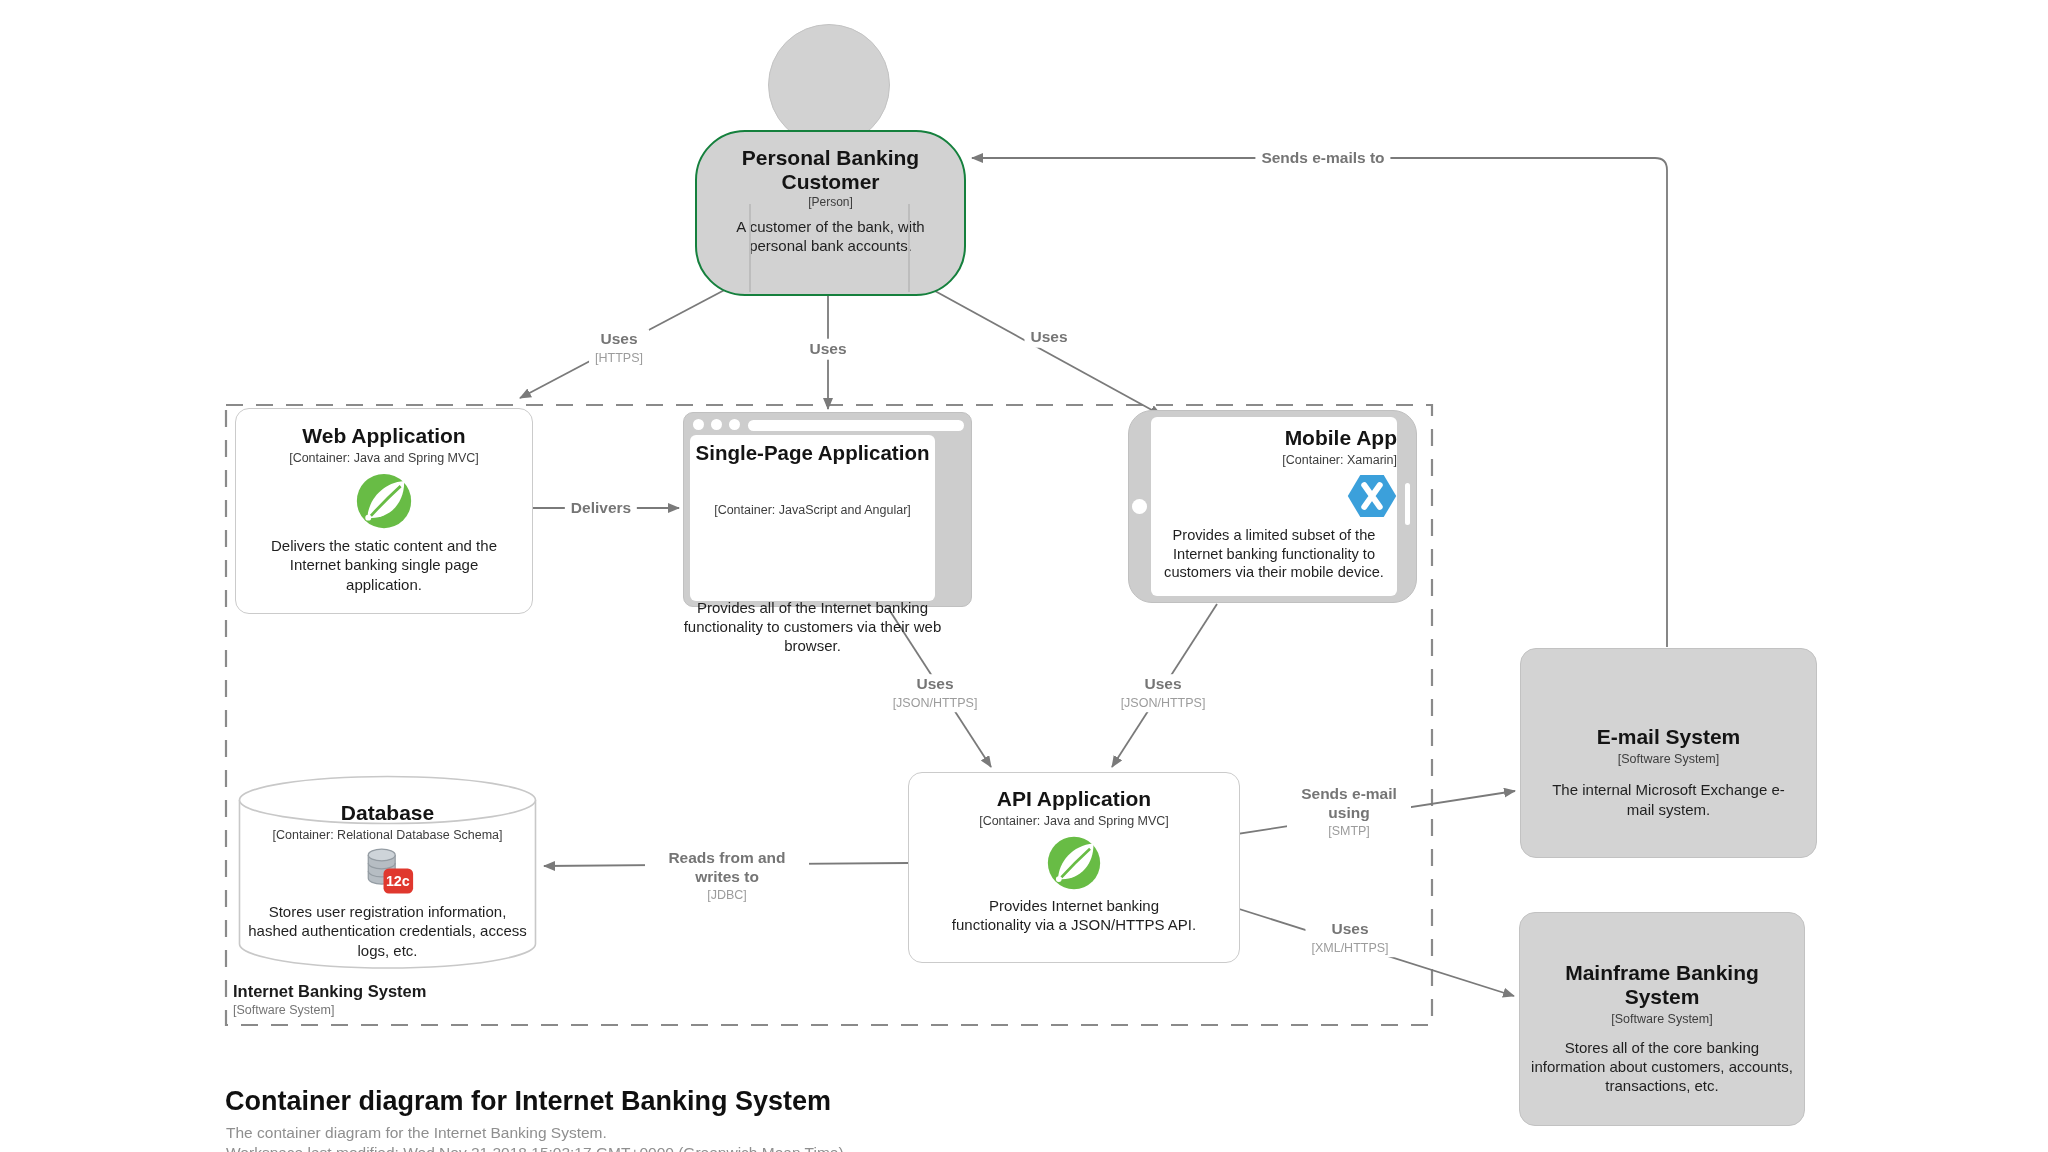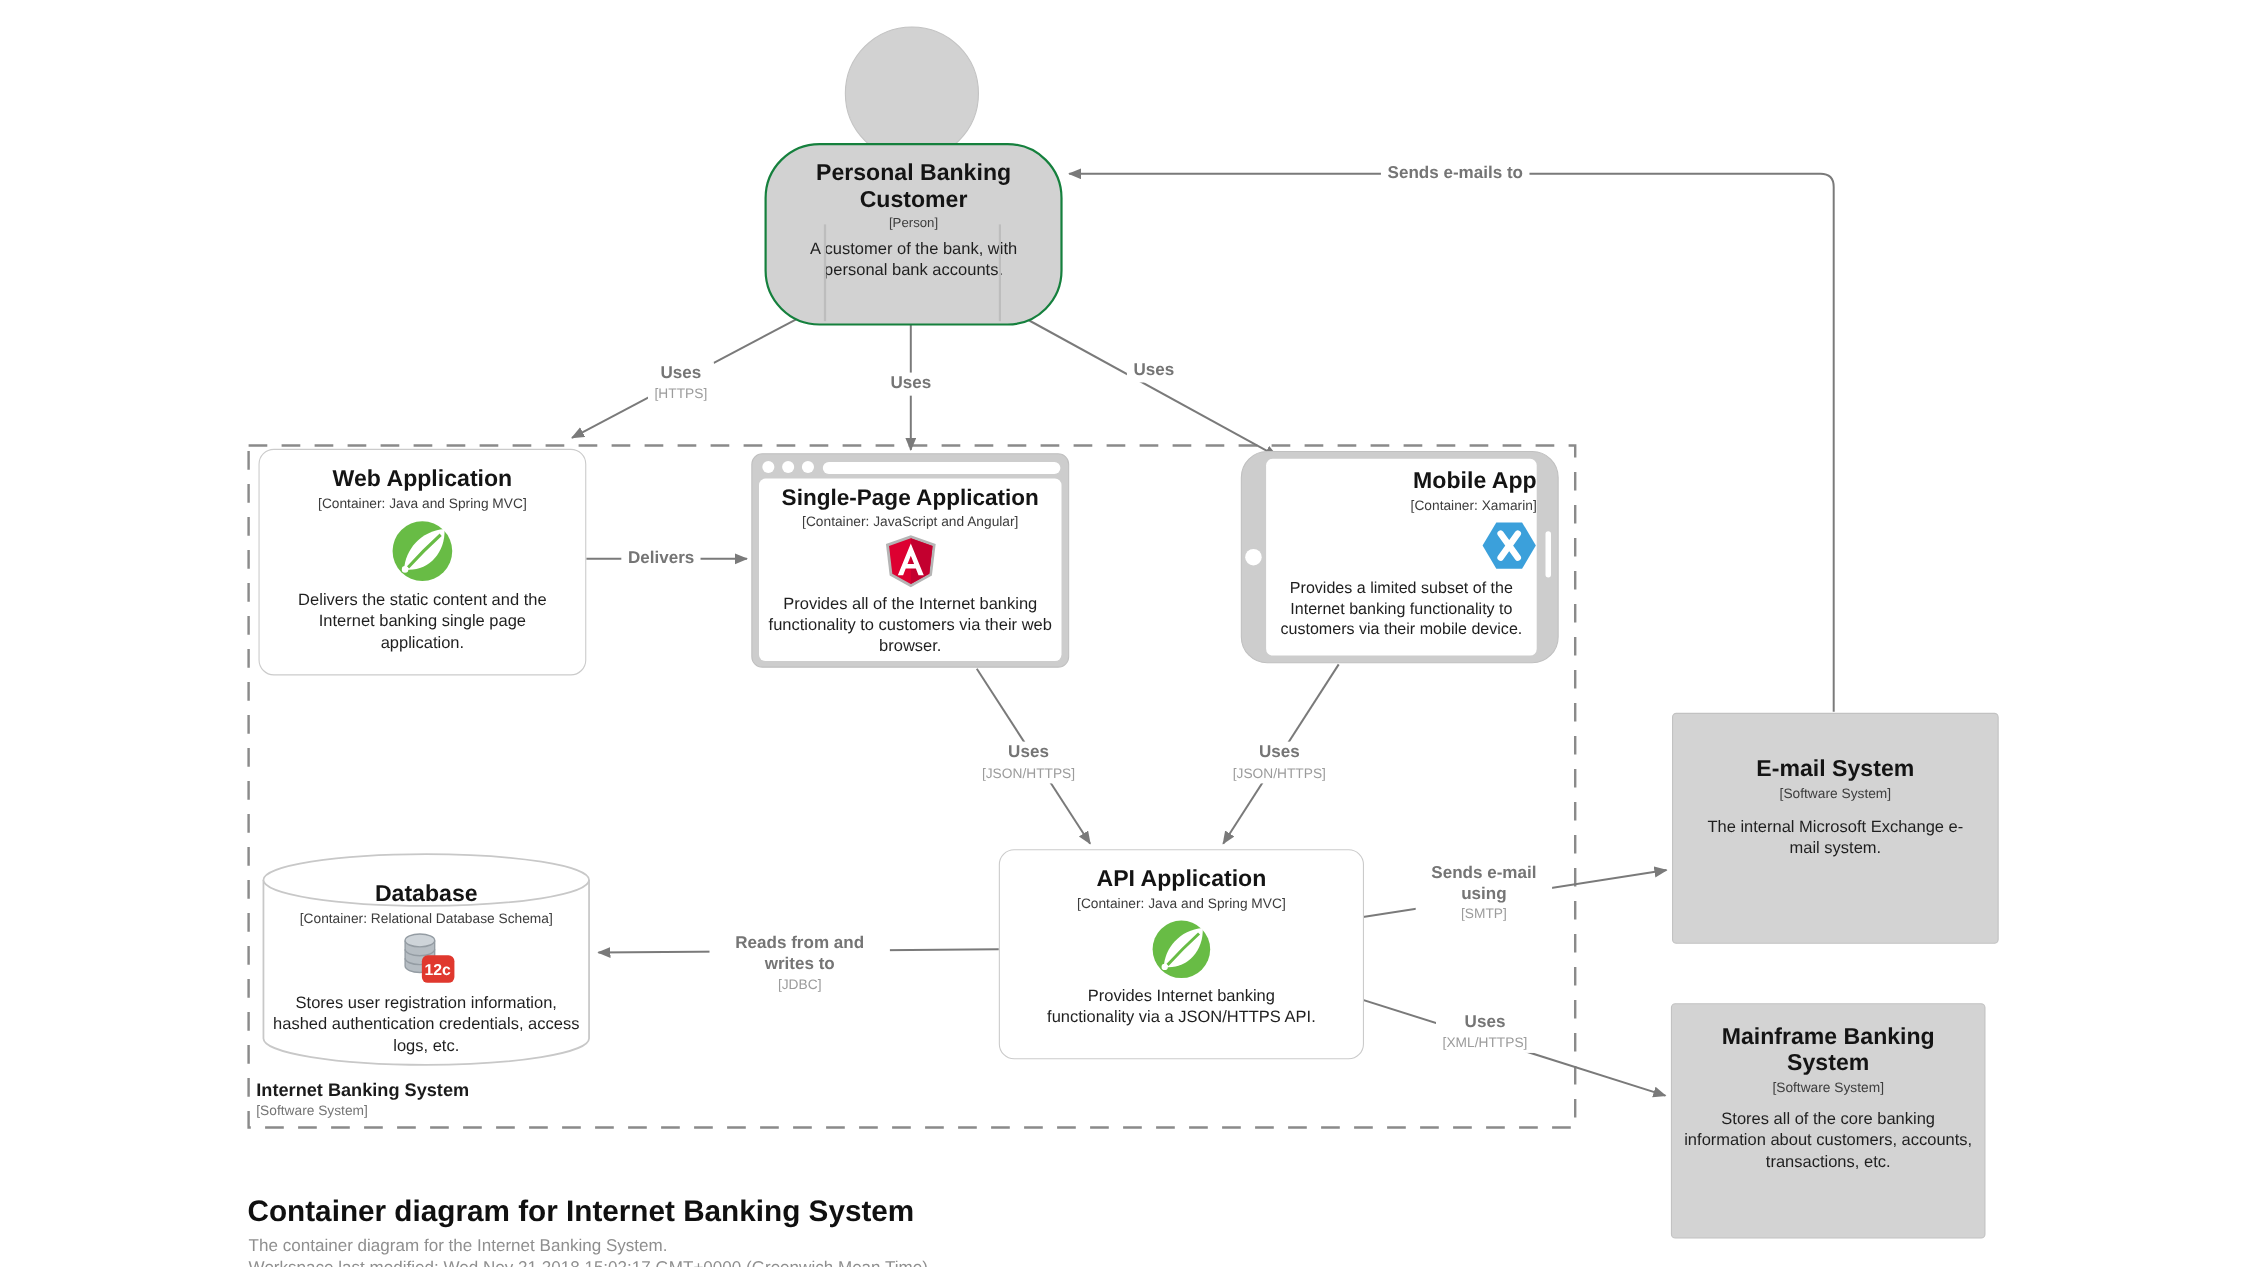--- a/index.html
+++ b/index.html
@@ -2,21 +2,21 @@
 <html><head>
 <meta charset="utf-8">
 <style>
   html,body{margin:0;padding:0;background:#fff;}
   #canvas{position:relative;width:2048px;height:1152px;background:#fff;overflow:hidden;
           font-family:"Liberation Sans",sans-serif;}
   svg.wires{position:absolute;left:0;top:0;z-index:1;}
   .node{position:absolute;box-sizing:border-box;display:flex;flex-direction:column;
         align-items:center;text-align:center;z-index:3;}
   .white-box{background:#fff;border:1.5px solid #cbcbcb;border-radius:14px;}
-  .gray-box{background:#d3d3d3;border:1px solid #c2c2c2;border-radius:4px;}
+  .gray-box{background:#d3d3d3;border:1px solid #c2c2c2;border-radius:16px;justify-content:center;}
   .el-title{font-size:21px;font-weight:700;color:#141414;line-height:1.15;}
   .el-meta{font-size:12.5px;color:#3d3d3d;margin-top:3px;}
   .el-desc{font-size:15px;color:#1f1f1f;line-height:1.28;margin-top:9px;}
   
   .person-head{position:absolute;left:768px;top:24px;width:120px;height:120px;border-radius:50%;
                background:#d2d2d2;border:1px solid #c3c3c3;z-index:2;}
   .person-body{position:absolute;left:695px;top:130px;width:267px;height:162px;border-radius:50px;
                background:#d2d2d2;border:2px solid #15803d;z-index:3;display:flex;flex-direction:column;
                align-items:center;text-align:center;}
   .arm{position:absolute;top:72px;bottom:2px;width:2px;background:#bdbdbd;}
@@ -94,21 +94,21 @@
       <circle cx="14" cy="51" r="3.4" fill="#fff"></circle>
     </svg>
     <div class="el-desc" style="width:264px;margin-top:7px">Delivers the static content and the Internet banking single page application.</div>
   </div>
 
   <div class="frame browser" style="left:683px;top:412px;width:289px;height:195px;">
     <div class="dot" style="left:9px"></div>
     <div class="dot" style="left:27px"></div>
     <div class="dot" style="left:45px"></div>
     <div class="addr"></div>
-    <div class="inner" style="left:6px;top:22px;width:275px;height:166px;">
+    <div class="inner" style="left:6px;top:22px;width:245px;height:166px;gap:36px;">
       <div class="el-title" style="margin-top:6px;font-size:20.5px">Single-Page Application</div>
       <div class="el-meta" style="margin-top:2px">[Container: JavaScript and Angular]</div>
       <svg class="icon" style="margin-top:4px" width="50" height="50" viewBox="0 0 250 250">
         <polygon points="125,8 238,48 221,191 125,244 29,191 12,48" fill="#b5b5b5"></polygon>
         <polygon points="125,22 224,57 209,183 125,230 41,183 26,57" fill="#dd0031"></polygon>
         <polygon points="125,22 125,230 209,183 224,57" fill="#c3002f"></polygon>
         <path d="M125,45 L66,190 H90 L102,159 H148 L160,190 H184 Z M140,139 H110 L125,101 Z" fill="#fff"></path>
       </svg>
       <div class="el-desc" style="width:262px;margin-top:5px">Provides all of the Internet banking functionality to customers via their web browser.</div>
     </div>

